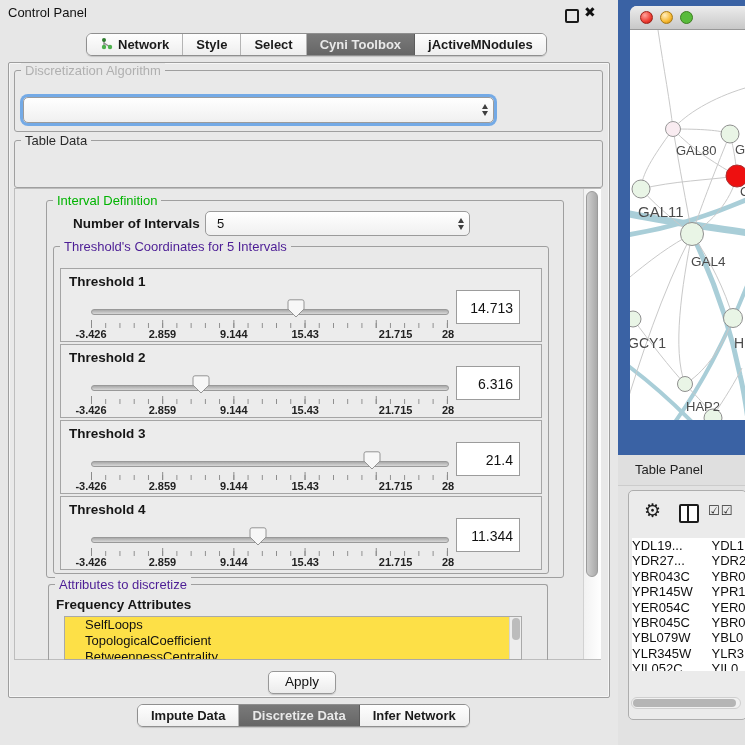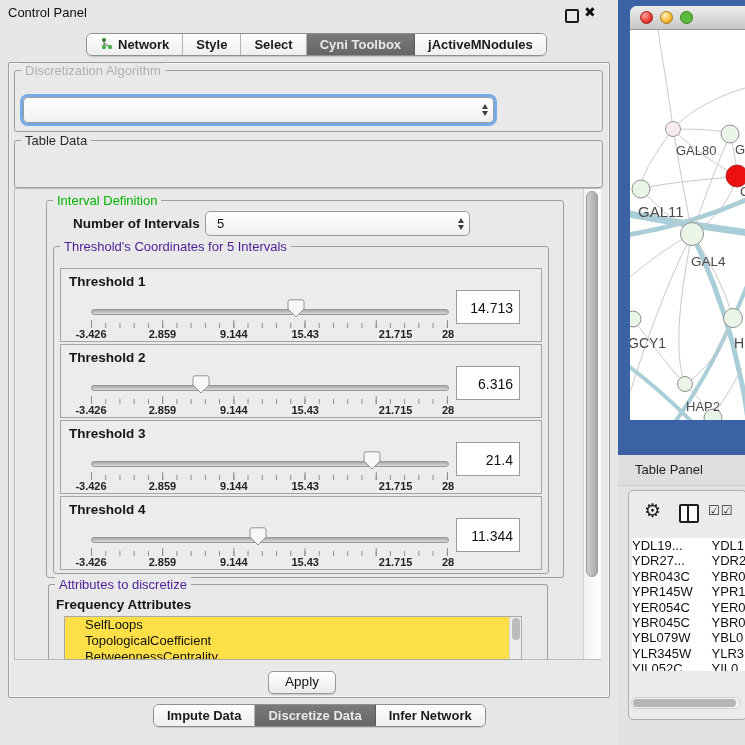--- a/index.html
+++ b/index.html
@@ -285,21 +285,21 @@
     <div class="li">SelfLoops</div>
     <div class="li">TopologicalCoefficient</div>
     <div class="li">BetweennessCentrality</div>
     <div class="attr-scroll">
         <div class="t"></div>
       </div>
   </div>
 
   <div class="abs apply-btn">Apply</div>
 
-  <div class="abs seg" style="left:153px;top:704px;">
+  <div class="abs seg" style="left:137px;top:704px;">
     <div class="item">
         <span>Impute Data</span>
       </div>
     <div class="item active">
         <span>Discretize Data</span>
       </div>
     <div class="item">
         <span>Infer Network</span>
       </div>
   </div>

